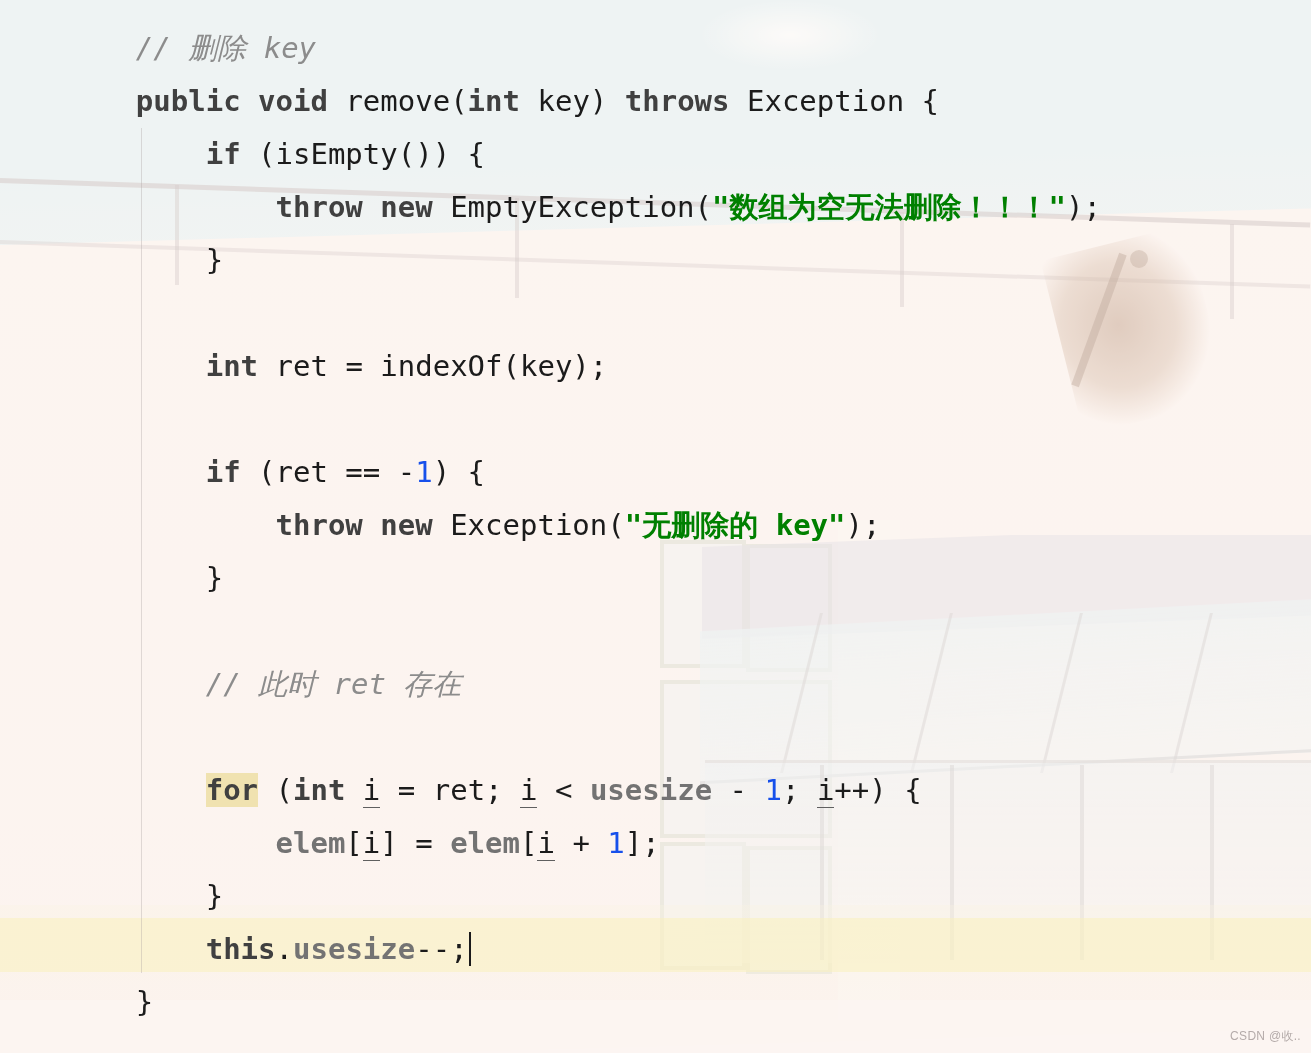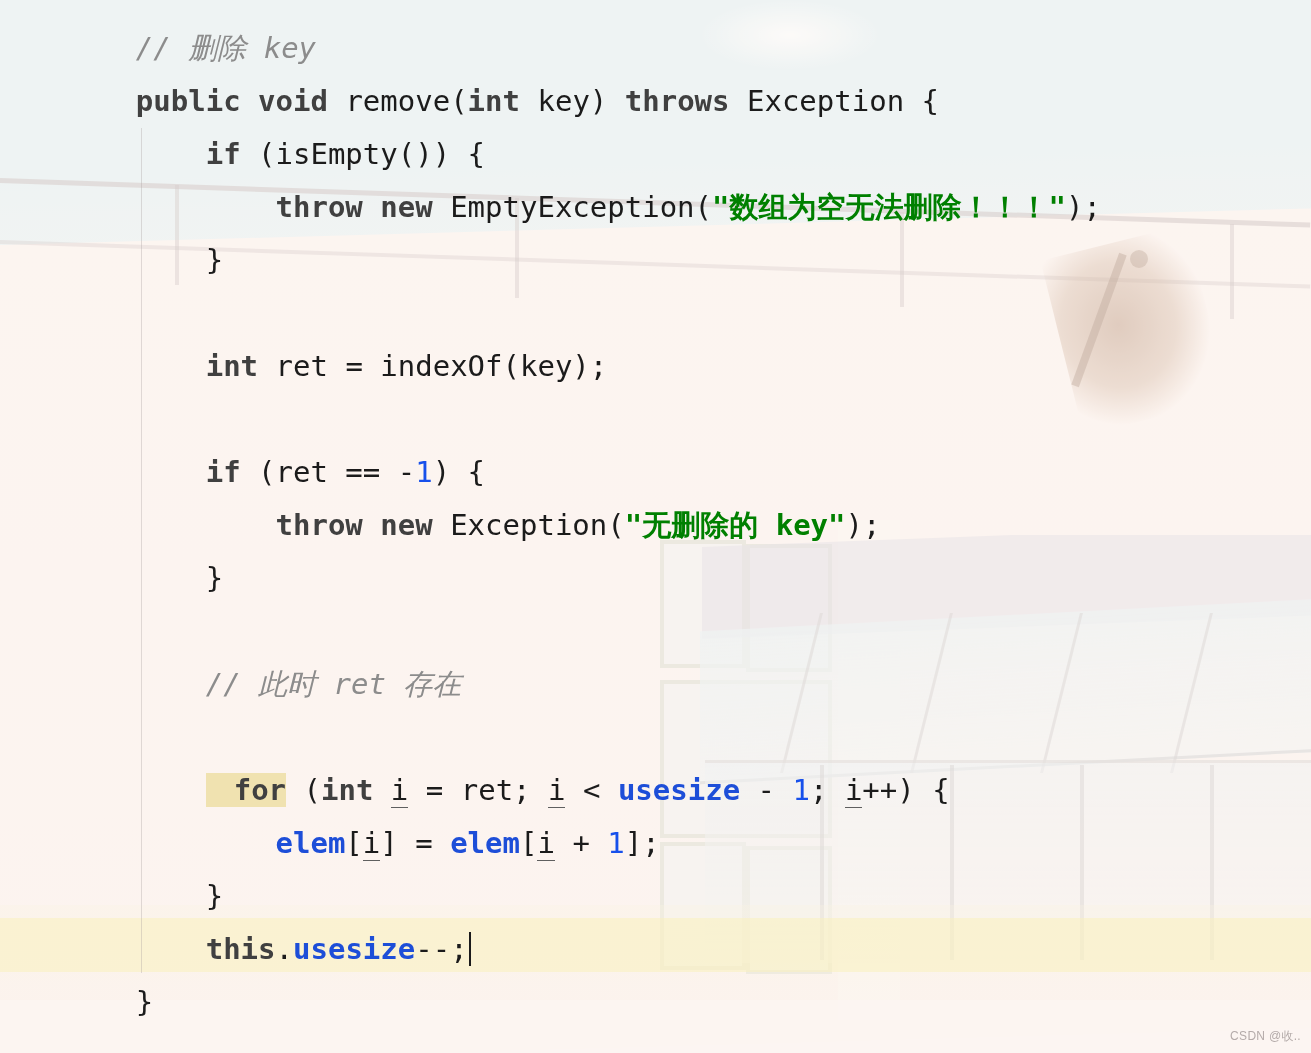--- a/index.html
+++ b/index.html
@@ -219,24 +219,24 @@
   .line {
     height: 53px;
     padding-left: 66px;
   }
 
   
   .kw      { color: #404040; font-weight: bold; }
   .plain   { color: #1b1b1b; }
   .str     { color: #008000; font-weight: bold; }
   .num     { color: #1750eb; }
-  .field   { color: #1d4ed8; font-weight: bold; }
+  .field   { color: #737373; font-weight: bold; }
   .localvar{ color: #1b1b1b; border-bottom: 1px solid #5f5f5f; }
   .comment { color: #8c8c8c; font-style: italic; text-align: center; }
-  .hl-ident{ background: #f0e2b0; padding-left: 28px; }
+  .hl-ident{ background: #f0e2b0; }
 
   .caret {
     display: inline-block;
     width: 2px;
     height: 34px;
     background: #1b1b1b;
     vertical-align: -7px;
     margin-left: 1px;
   }
 

